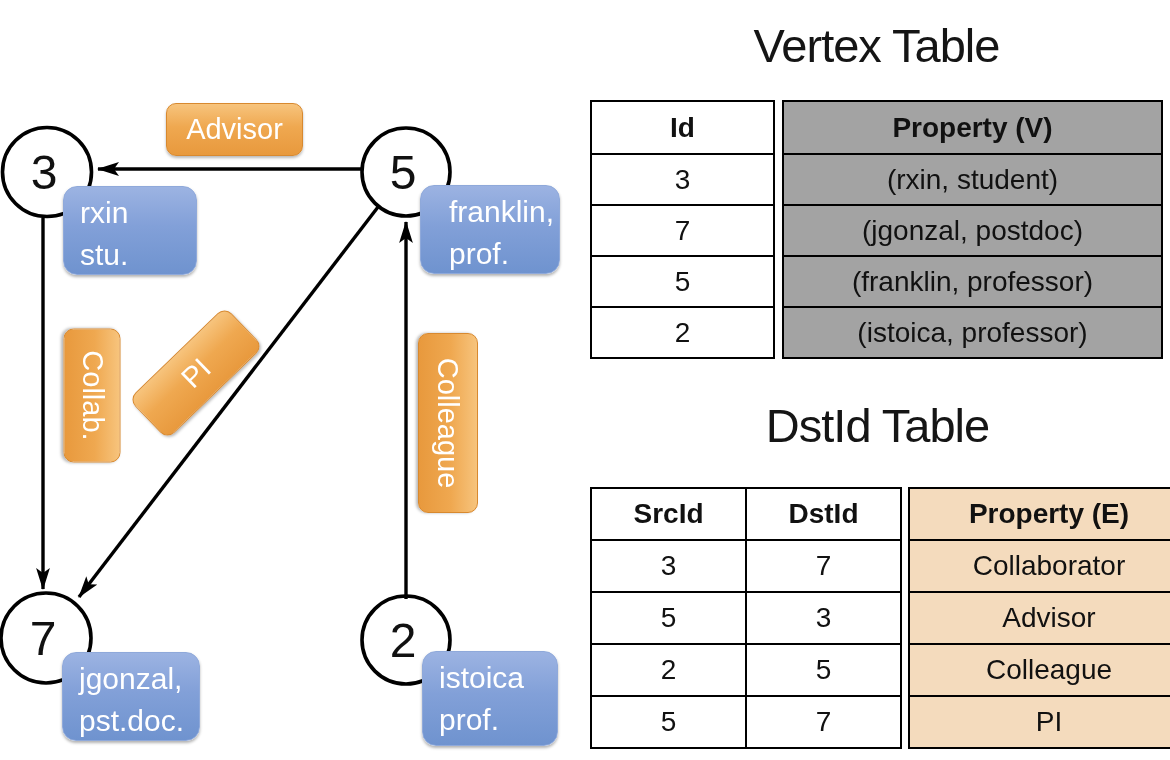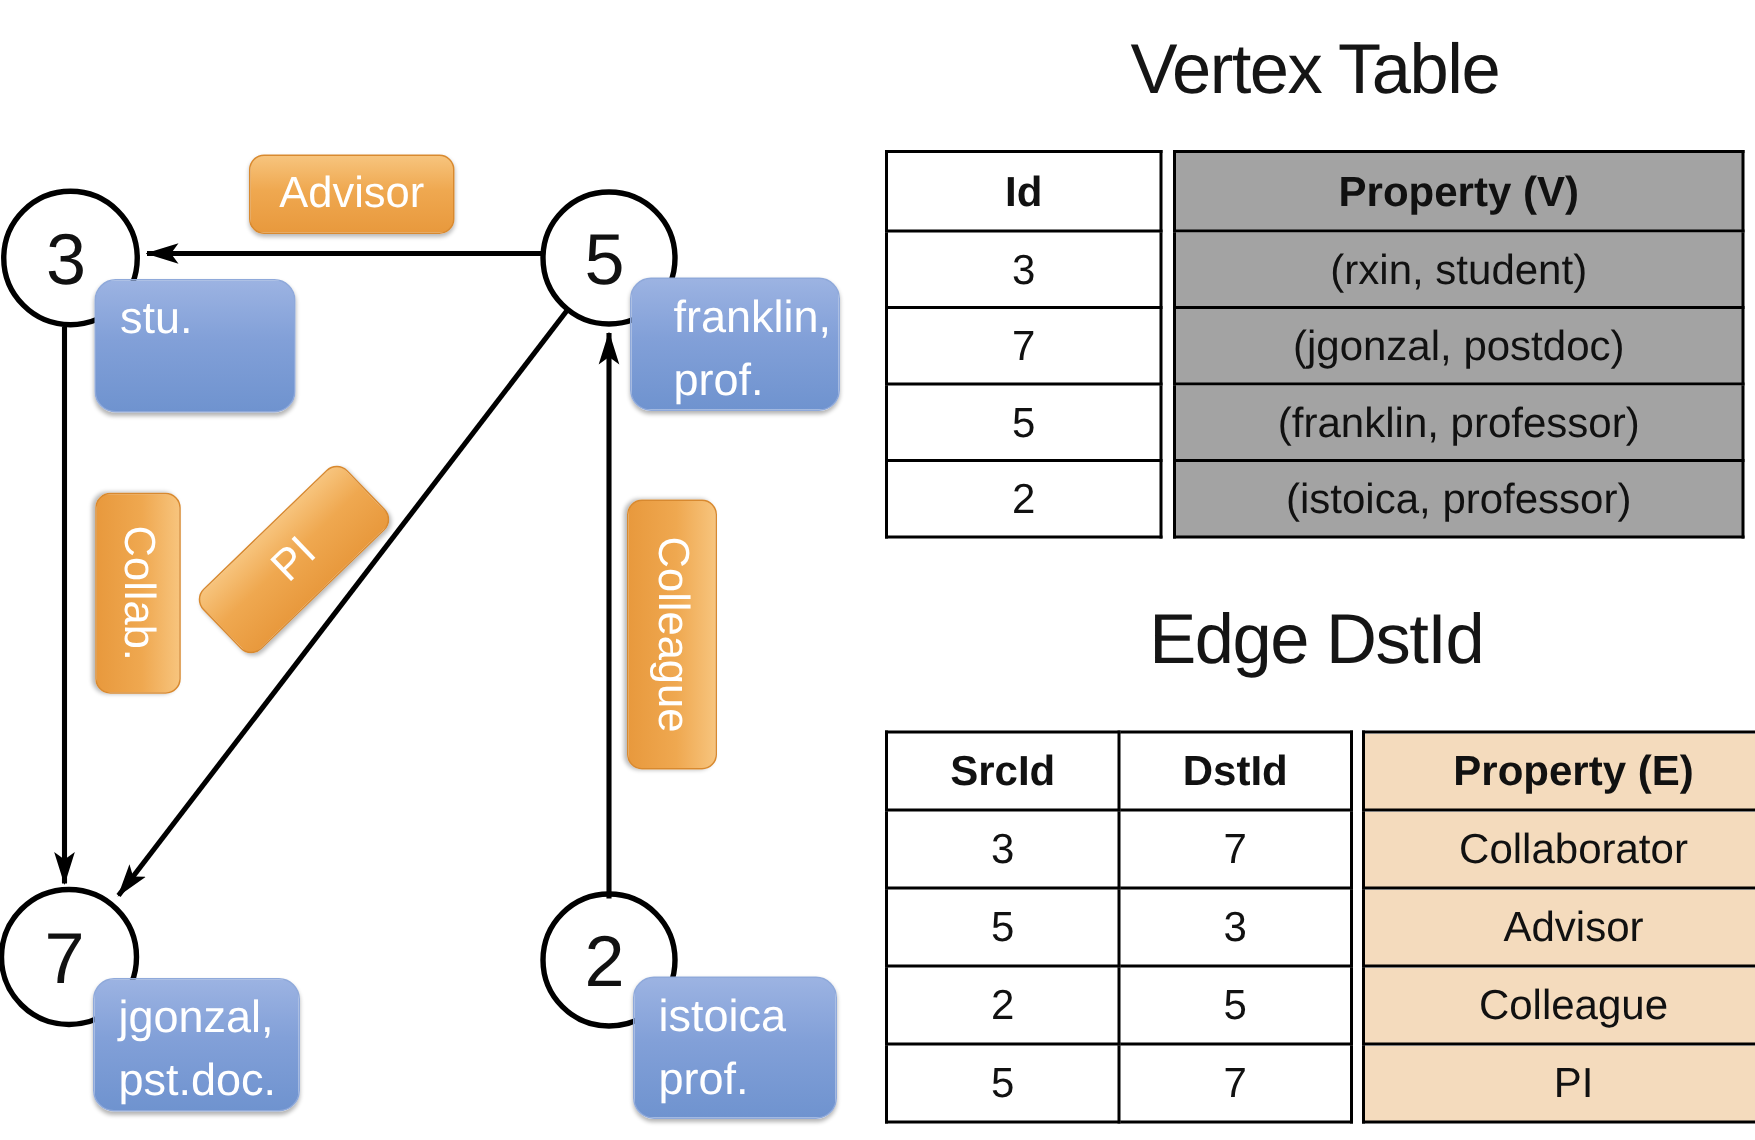--- a/index.html
+++ b/index.html
@@ -68,21 +68,21 @@
   .col-srcdst th, .col-srcdst td { width:145px; }
   .col-prop-e { width:282px; }
   .col-prop-e th, .col-prop-e td { background:#f4dbbd; }
 </style>
 </head>
 <body>
 
 <div class="stage">
 
   <div class="big-title v-title">Vertex Table</div>
-  <div class="big-title e-title">Edge DstId</div>
+  <div class="big-title e-title">DstId Table</div>
 
   <svg class="graph-svg" width="585" height="760" viewBox="0 0 585 760">
     <defs>
       <marker id="arr" viewBox="0 0 22 15" refX="21" refY="7.5" markerWidth="22" markerHeight="15" markerUnits="userSpaceOnUse" orient="auto">
         <path d="M0,0.6 L22,7.5 L0,14.4 L5,7.5 Z" fill="#000"></path>
       </marker>
     </defs>
 
     <circle class="node-circle" cx="47" cy="172" r="44.5"></circle>
     <circle class="node-circle" cx="406" cy="172" r="44"></circle>
@@ -99,20 +99,21 @@
     <text class="node-num" x="43" y="655">7</text>
     <text class="node-num" x="403" y="657">2</text>
   </svg>
 
   <div class="olabel advisor">Advisor</div>
   <div class="olabel collab">Collab.</div>
   <div class="olabel pi">PI</div>
   <div class="olabel colleague">Colleague</div>
 
   <div class="blabel rxin">
+    <div>rxin</div>
     <div>stu.</div>
   </div>
   <div class="blabel franklin">
     <div>franklin,</div>
     <div>prof.</div>
   </div>
   <div class="blabel jgonzal">
     <div>jgonzal,</div>
     <div>pst.doc.</div>
   </div>

